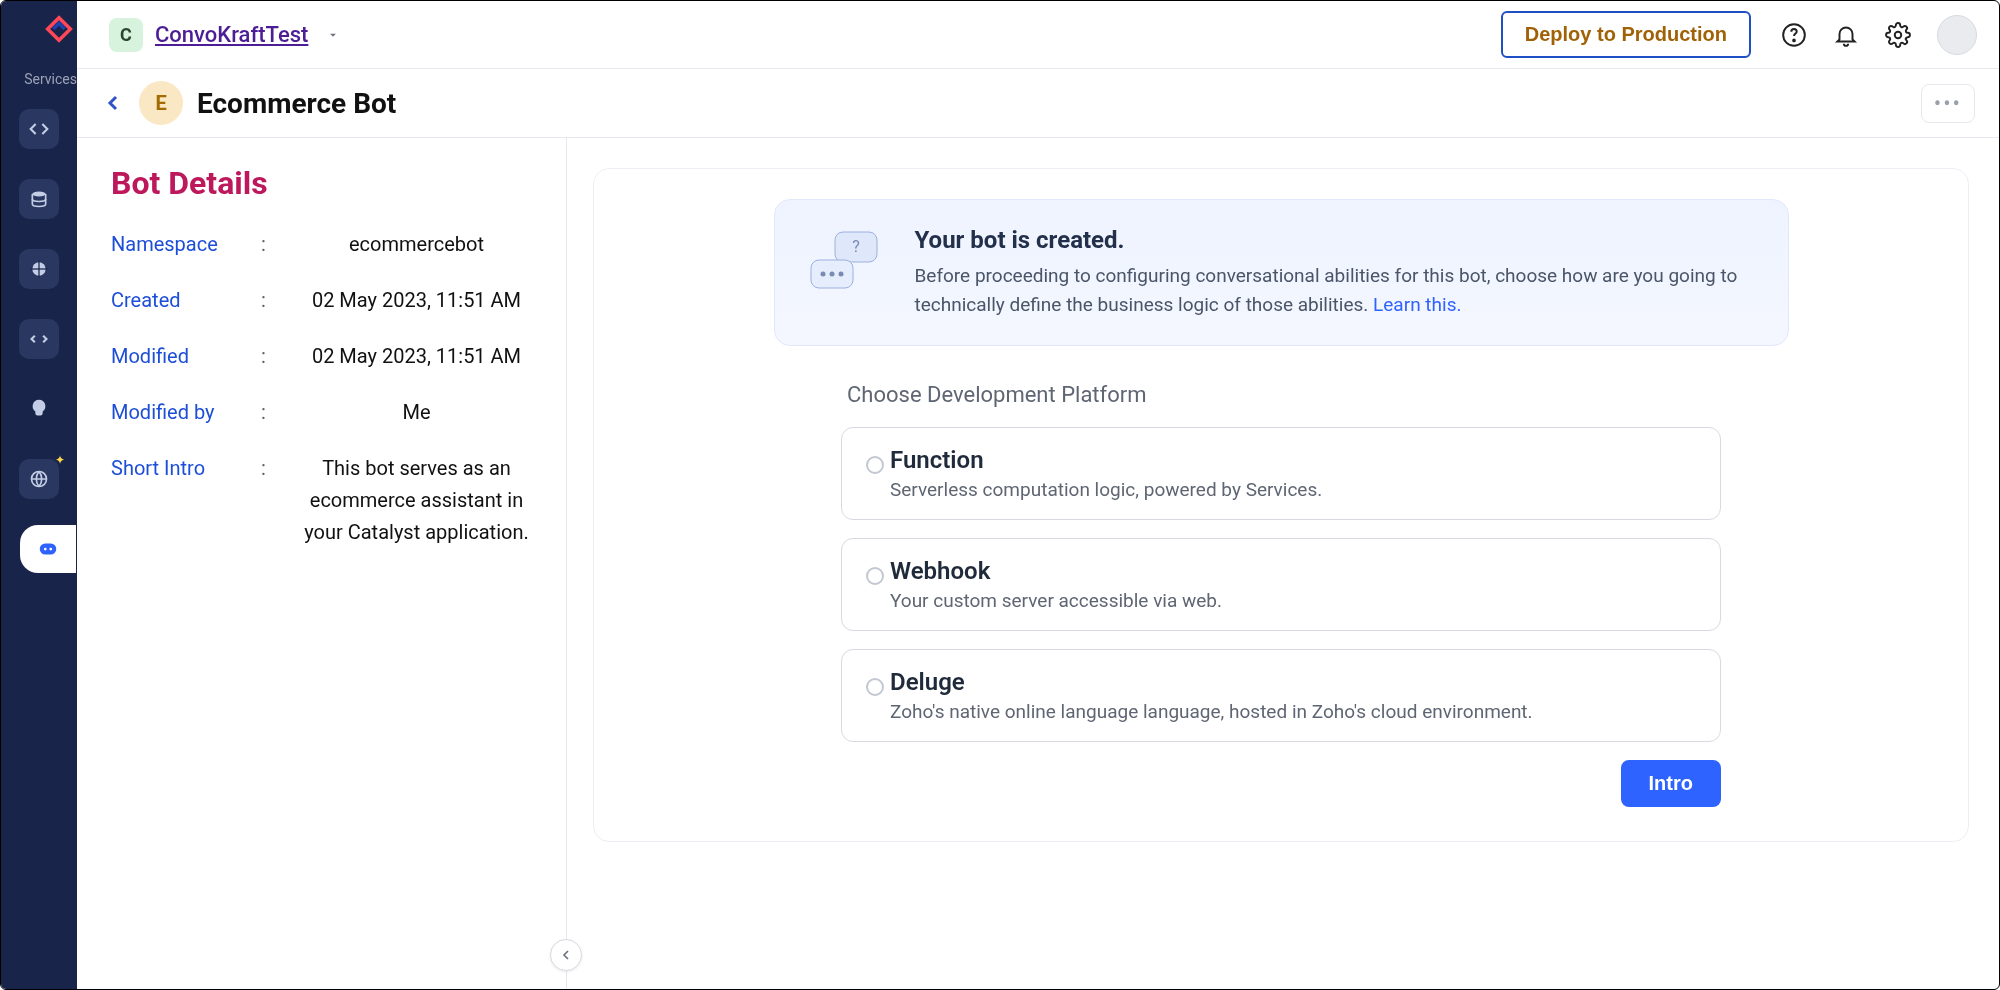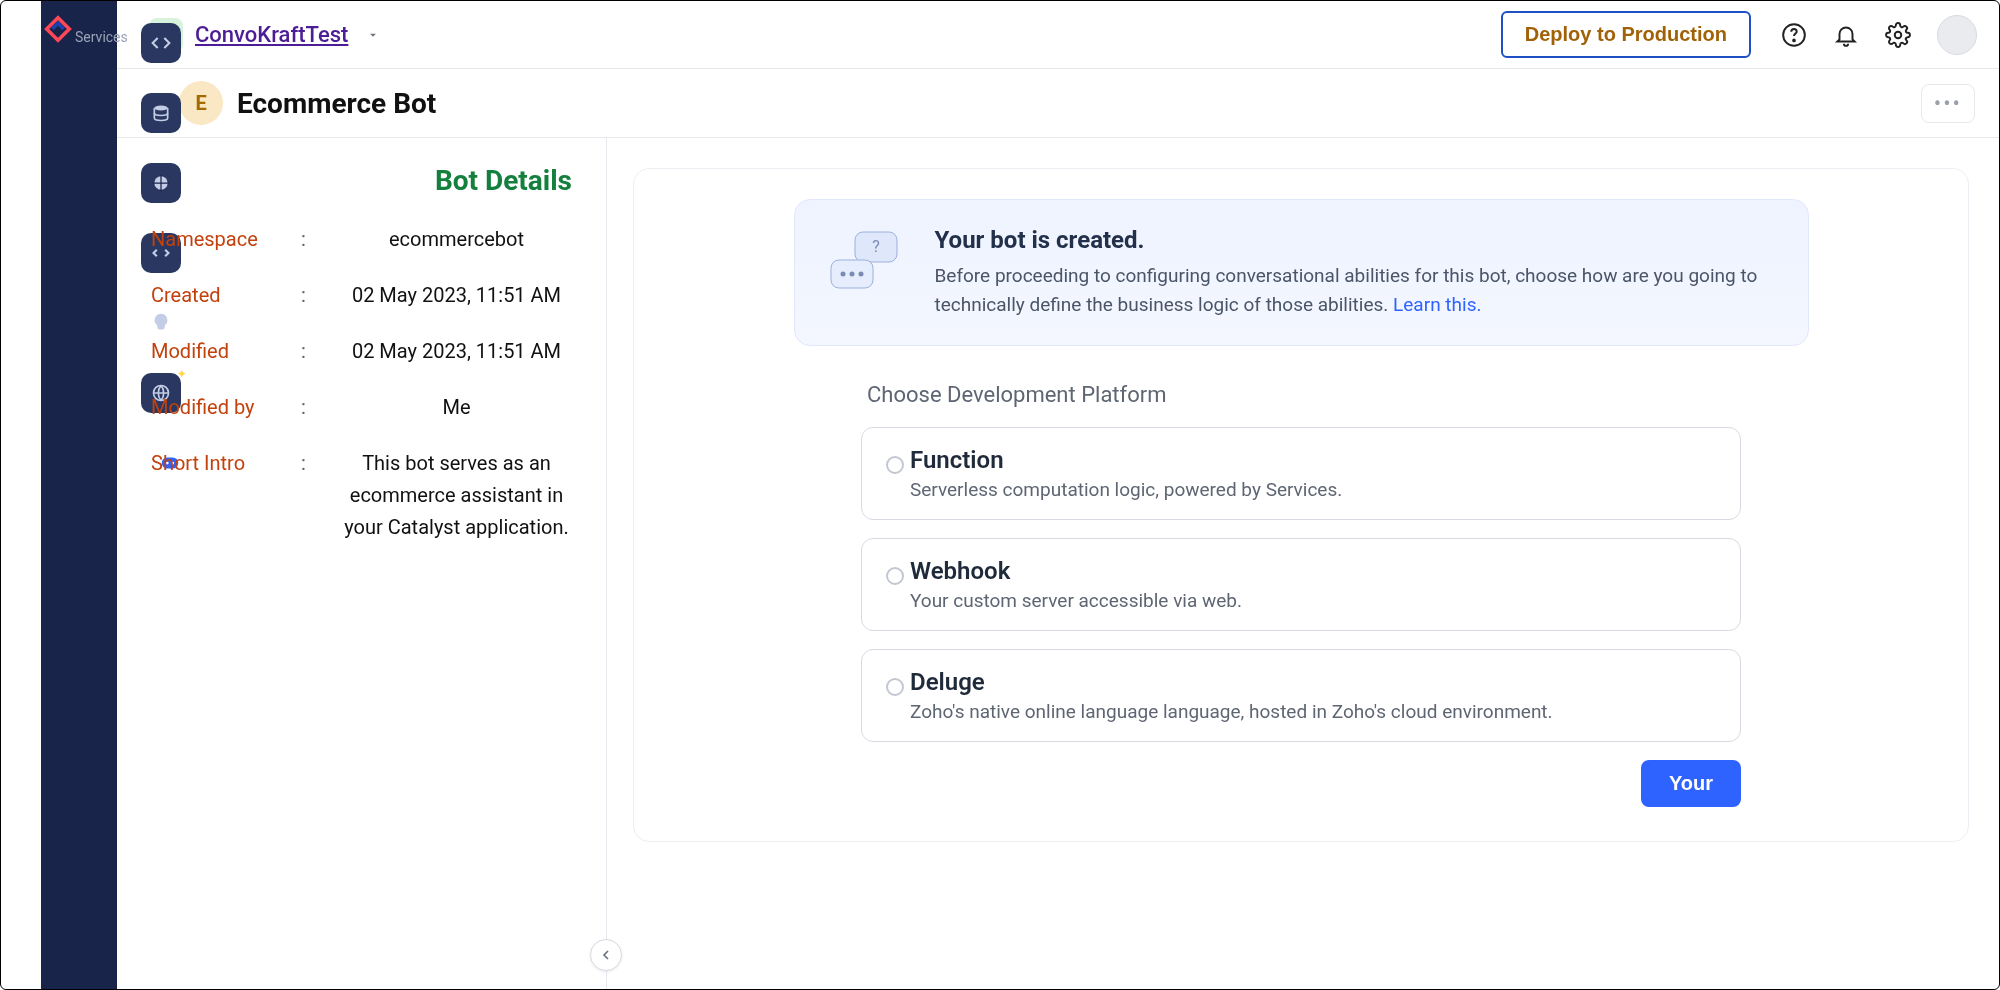--- a/index.html
+++ b/index.html
@@ -13,24 +13,23 @@
   border: 1px solid #000;
   border-radius: 6px;
 }
 .app { display:flex; height:100%; }
 
 
 .left-rail {
   width: 76px;
   background: #18244a;
   display: flex;
-  flex-direction: row;
-  align-items: flex-start;
+  flex-direction: column;
+  align-items: flex-end;
   padding-top: 10px;
-  margin-left: 40px;
 }
 .left-rail .logo {
   width: 36px; height: 36px;
   display:flex; align-items:center; justify-content:center;
   margin-bottom: 6px;
 }
 .left-rail .services-label {
   color:#9aa2b5; font-size:14px; margin:18px 0 10px 0;
 }
 .rail-group { display:flex; flex-direction:column; gap:30px; align-items:center; margin-top:12px; position:relative; width:100%; }
@@ -103,23 +102,23 @@
 }
 
 
 .content { flex:1; display:flex; min-height:0; }
 
 
 .details-panel {
   width:490px; border-right:1px solid #e6e8ee;
   padding:26px 34px; position:relative;
 }
-.details-title { font-size:28px; font-weight:700; color:#15803d; margin-bottom:26px;text-align:right; }
+.details-title { font-size:32px; font-weight:700; color:#be185d; margin-bottom:26px; }
 .detail-row { display:flex; font-size:20px; line-height:1.6; margin-bottom:24px; }
-.dkey { width:150px; color:#c2410c; }
+.dkey { width:150px; color:#1d4ed8; }
 .dcolon { width:40px; color:#5f6673; }
 .dval { flex:1; color:#111;text-align:center; }
 
 .collapse-btn {
   position:absolute; right:-16px; bottom:18px;
   width:32px; height:32px; border-radius:50%;
   border:1px solid #d7dae1; background:#fff; color:#6b7280;
   display:flex; align-items:center; justify-content:center; cursor:pointer;
   box-shadow:0 1px 3px rgba(0,0,0,.08);
 }
@@ -355,21 +354,21 @@
 
             <label class="option">
               <span class="radio"></span>
               <span>
                 <div class="opt-title">Deluge</div>
                 <div class="opt-desc">Zoho's native online language language, hosted in Zoho's cloud environment.</div>
               </span>
             </label>
 
             <div class="save-row">
-              <button class="save-btn">Your</button>
+              <button class="save-btn">Intro</button>
             </div>
           </div>
 
         </div>
       </div>
 
     </div>
   </div>
 </div>
 

